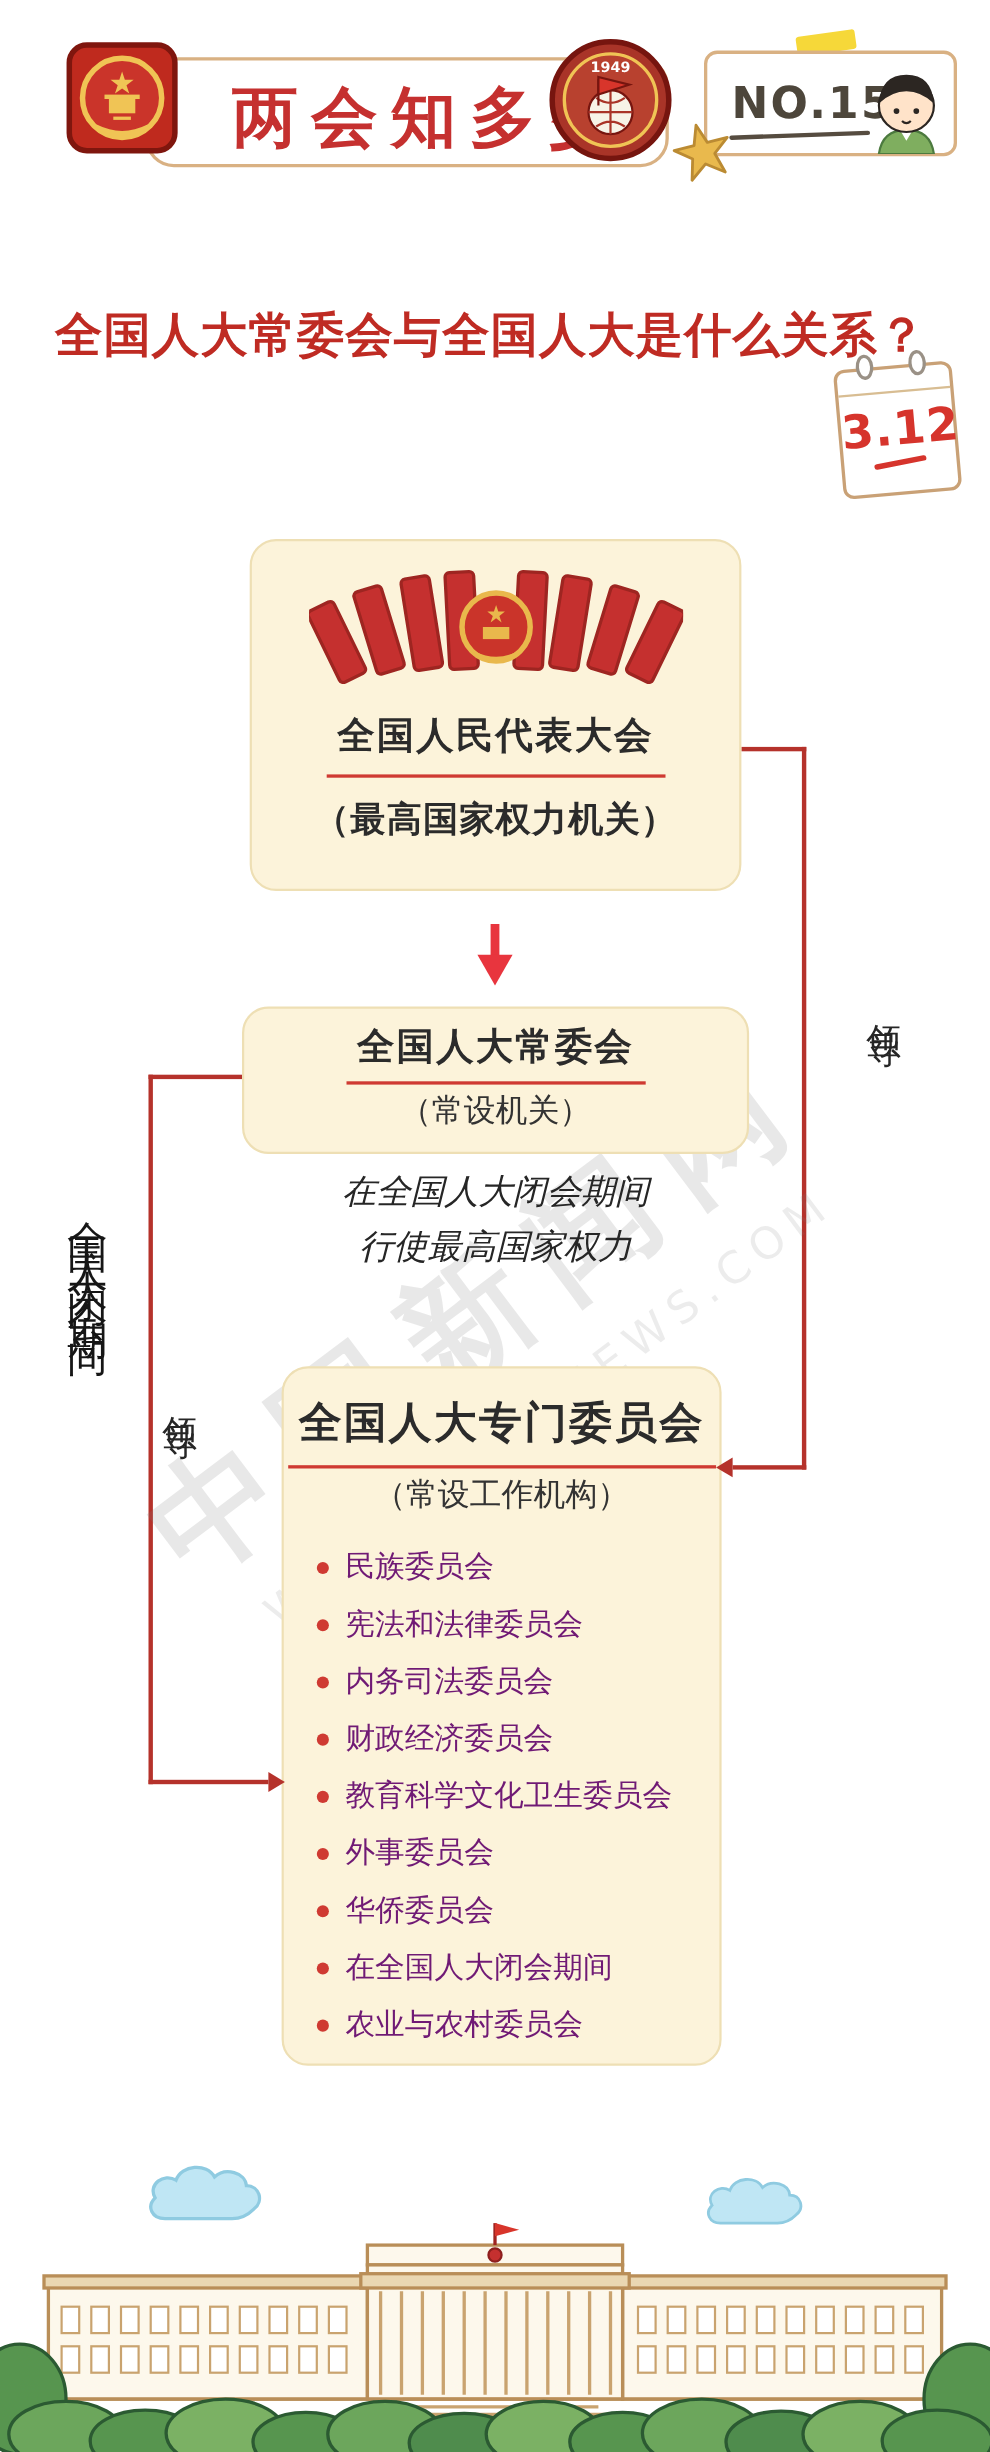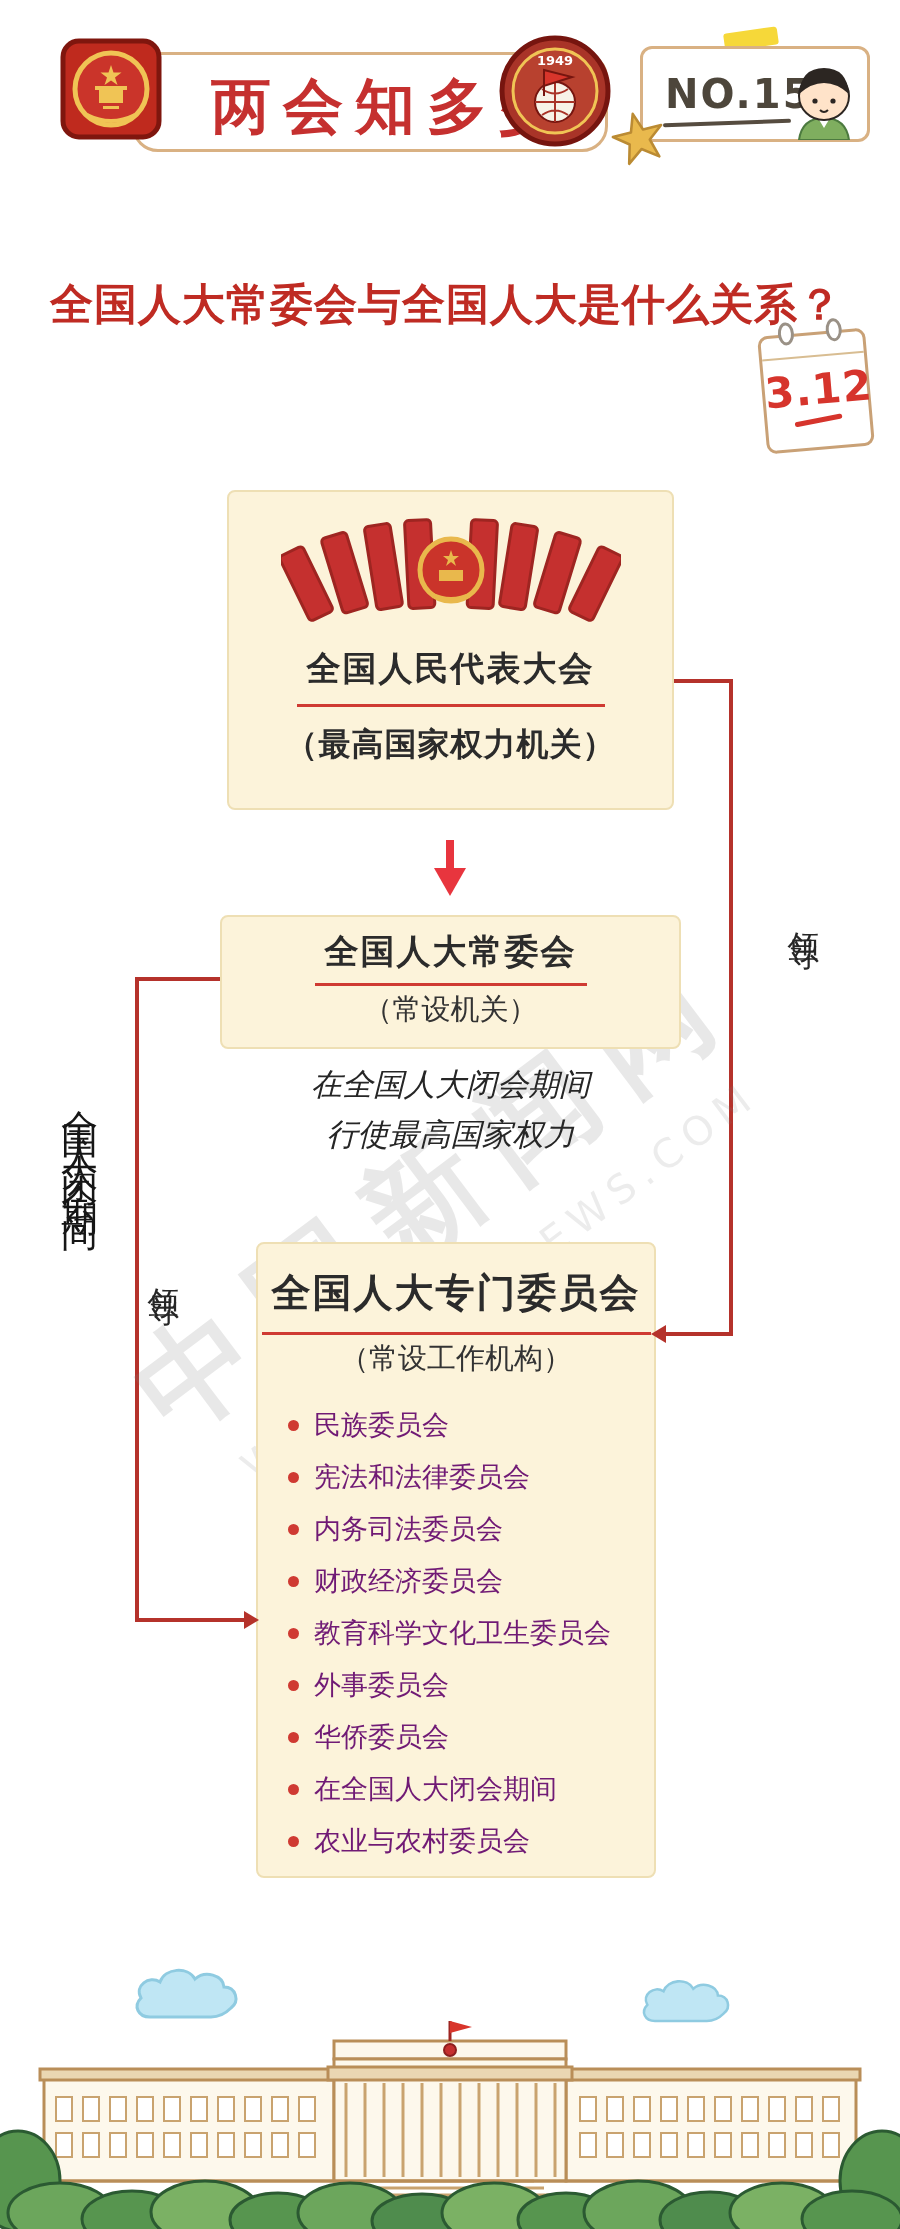--- a/index.html
+++ b/index.html
@@ -35,21 +35,21 @@
   .calendar-ring { position: absolute; top: -15px; width: 16px; height: 23px; border: 3px solid #9a9186;
                    border-radius: 50%; background: #fff; }
   .ring-left { left: 18px; } .ring-right { left: 66px; }
   .calendar-top { height: 22px; border-bottom: 2px solid #d8bd92; }
   .calendar-date { text-align: center; font-size: 42px; font-weight: bold; color: #d6342c;
                    margin-top: 8px; letter-spacing: 1px; }
   .calendar-slash { width: 48px; height: 5px; background: #d6342c; border-radius: 3px;
                     margin: 4px auto 0; transform: rotate(-6deg); }
 
   
-  .box { position: absolute; background: #fcf3da; border: 2px solid #eedfb4; border-radius: 8px; z-index: 2; }
+  .box { position: absolute; background: #fcf3da; border: 2px solid #eedfb4; border-radius: 24px; z-index: 2; }
   .box-npc { left: 227px; top: 490px; width: 447px; height: 320px; text-align: center; }
   .flags { margin: 22px auto 0; display: block; }
   .box-title { display: inline-block; font-size: 34px; font-weight: bold; color: #2b2b2b;
                border-bottom: 3px solid #cf3a32; padding: 0 10px 12px; letter-spacing: 2px; white-space: nowrap; }
   .box-npc .box-title { margin-top: 2px; }
   .box-sub-bold { margin-top: 16px; font-size: 32px; font-weight: bold; color: #2b2b2b; letter-spacing: 1px; }
   .box-standing { left: 220px; top: 915px; width: 461px; height: 134px; text-align: center; padding-top: 12px; }
   .box-standing .box-title { padding-bottom: 8px; }
   .box-sub { margin-top: 4px; font-size: 29px; color: #333333; }
   .down-arrow { position: absolute; left: 430px; top: 836px; z-index: 2; }

